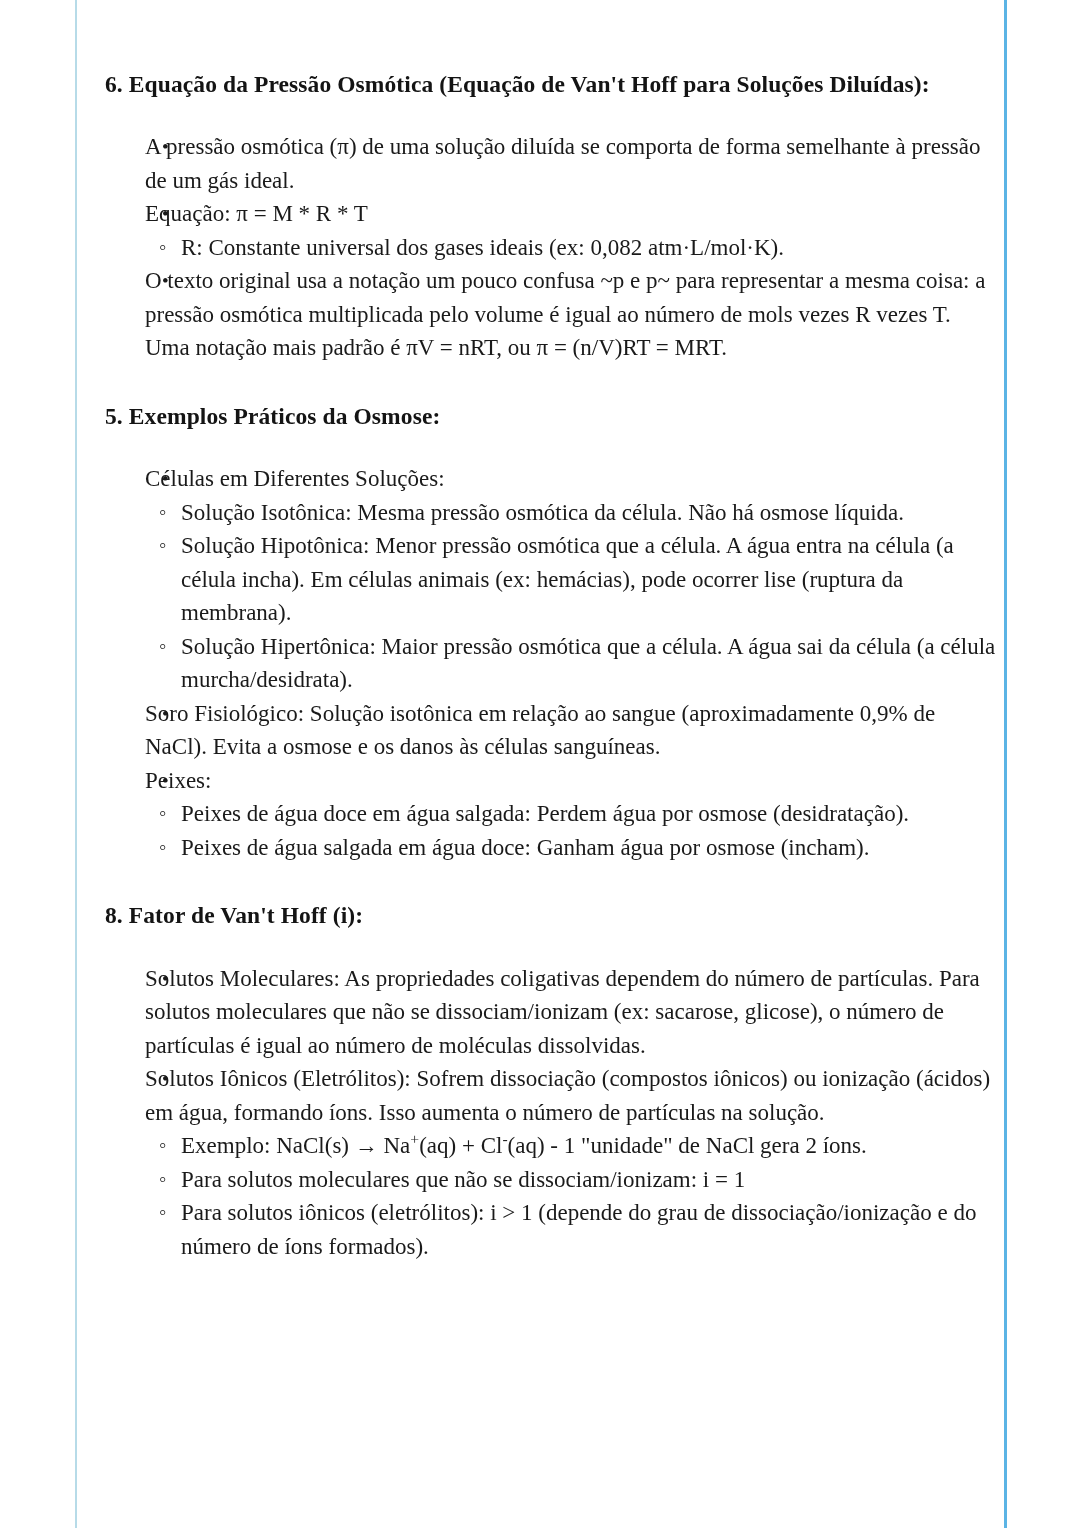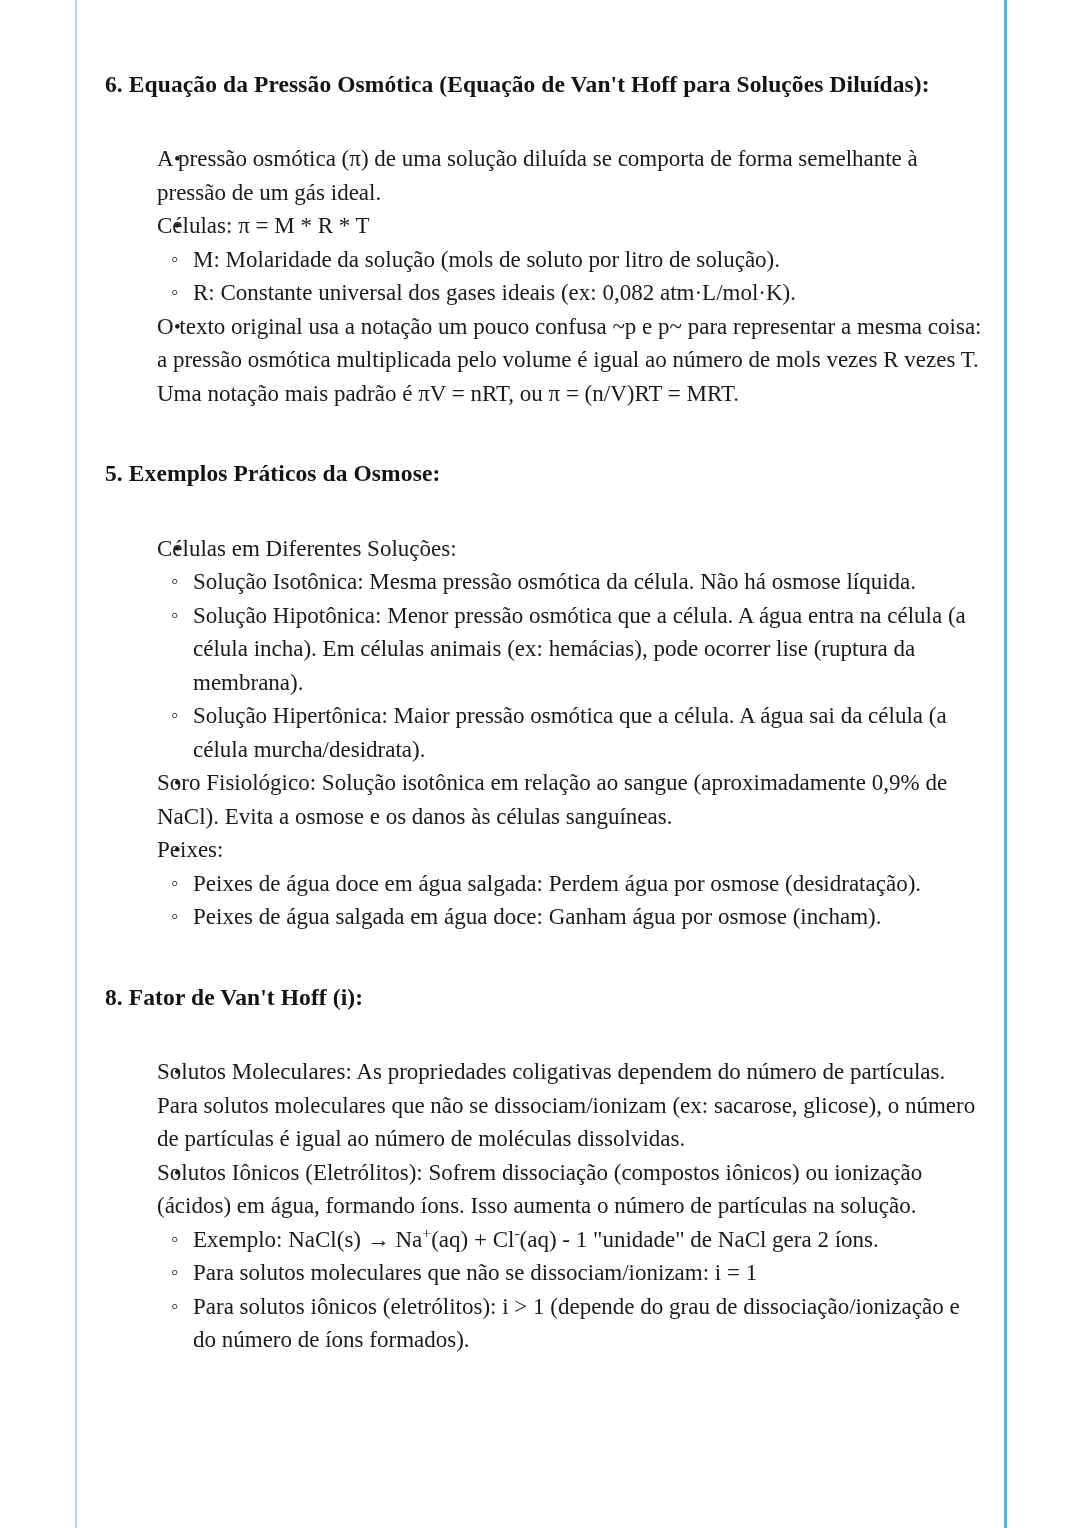--- a/index.html
+++ b/index.html
@@ -53,21 +53,21 @@
     margin: 0;
     letter-spacing: 0.1px;
     color: #141414;
   }
 
   .block-gap-after-heading { height: 27px; }
   .block-gap-before-heading { height: 33px; }
 
   ul.lvl1 {
     list-style: none;
-    margin: 16px;
+    margin: 4px;
     padding: 0;
   }
   ul.lvl1 > li {
     position: relative;
     padding-left: 36px;
     font-size: 23px;
     line-height: 33.5px;
     margin: 0;
     color: #1a1a1a;
   }
@@ -115,23 +115,22 @@
 <div class="page">
 
   <h2 class="heading">6. Equação da Pressão Osmótica (Equação de Van't Hoff para Soluções Diluídas):</h2>
   <div class="block-gap-after-heading"></div>
 
   <ul class="lvl1">
     <li>
       <span class="btext">A pressão osmótica (π) de uma solução diluída se comporta de forma semelhante à pressão de um gás ideal.</span>
     </li>
     <li>
-      <span class="btext">Células: π = M * R * T</span>
+      <span class="btext">Equação: π = M * R * T</span>
       <ul class="lvl2">
-        <li>M: Molaridade da solução (mols de soluto por litro de solução).</li>
         <li>R: Constante universal dos gases ideais (ex: 0,082 atm·L/mol·K).</li>
       </ul>
     </li>
     <li>
       <span class="btext">O texto original usa a notação um pouco confusa ~p e p~ para representar a mesma coisa: a pressão osmótica multiplicada pelo volume é igual ao número de mols vezes R vezes T. Uma notação mais padrão é πV = nRT, ou π = (n/V)RT = MRT.</span>
     </li>
   </ul>
 
   <div class="block-gap-before-heading"></div>
   <h2 class="heading">5. Exemplos Práticos da Osmose:</h2>

